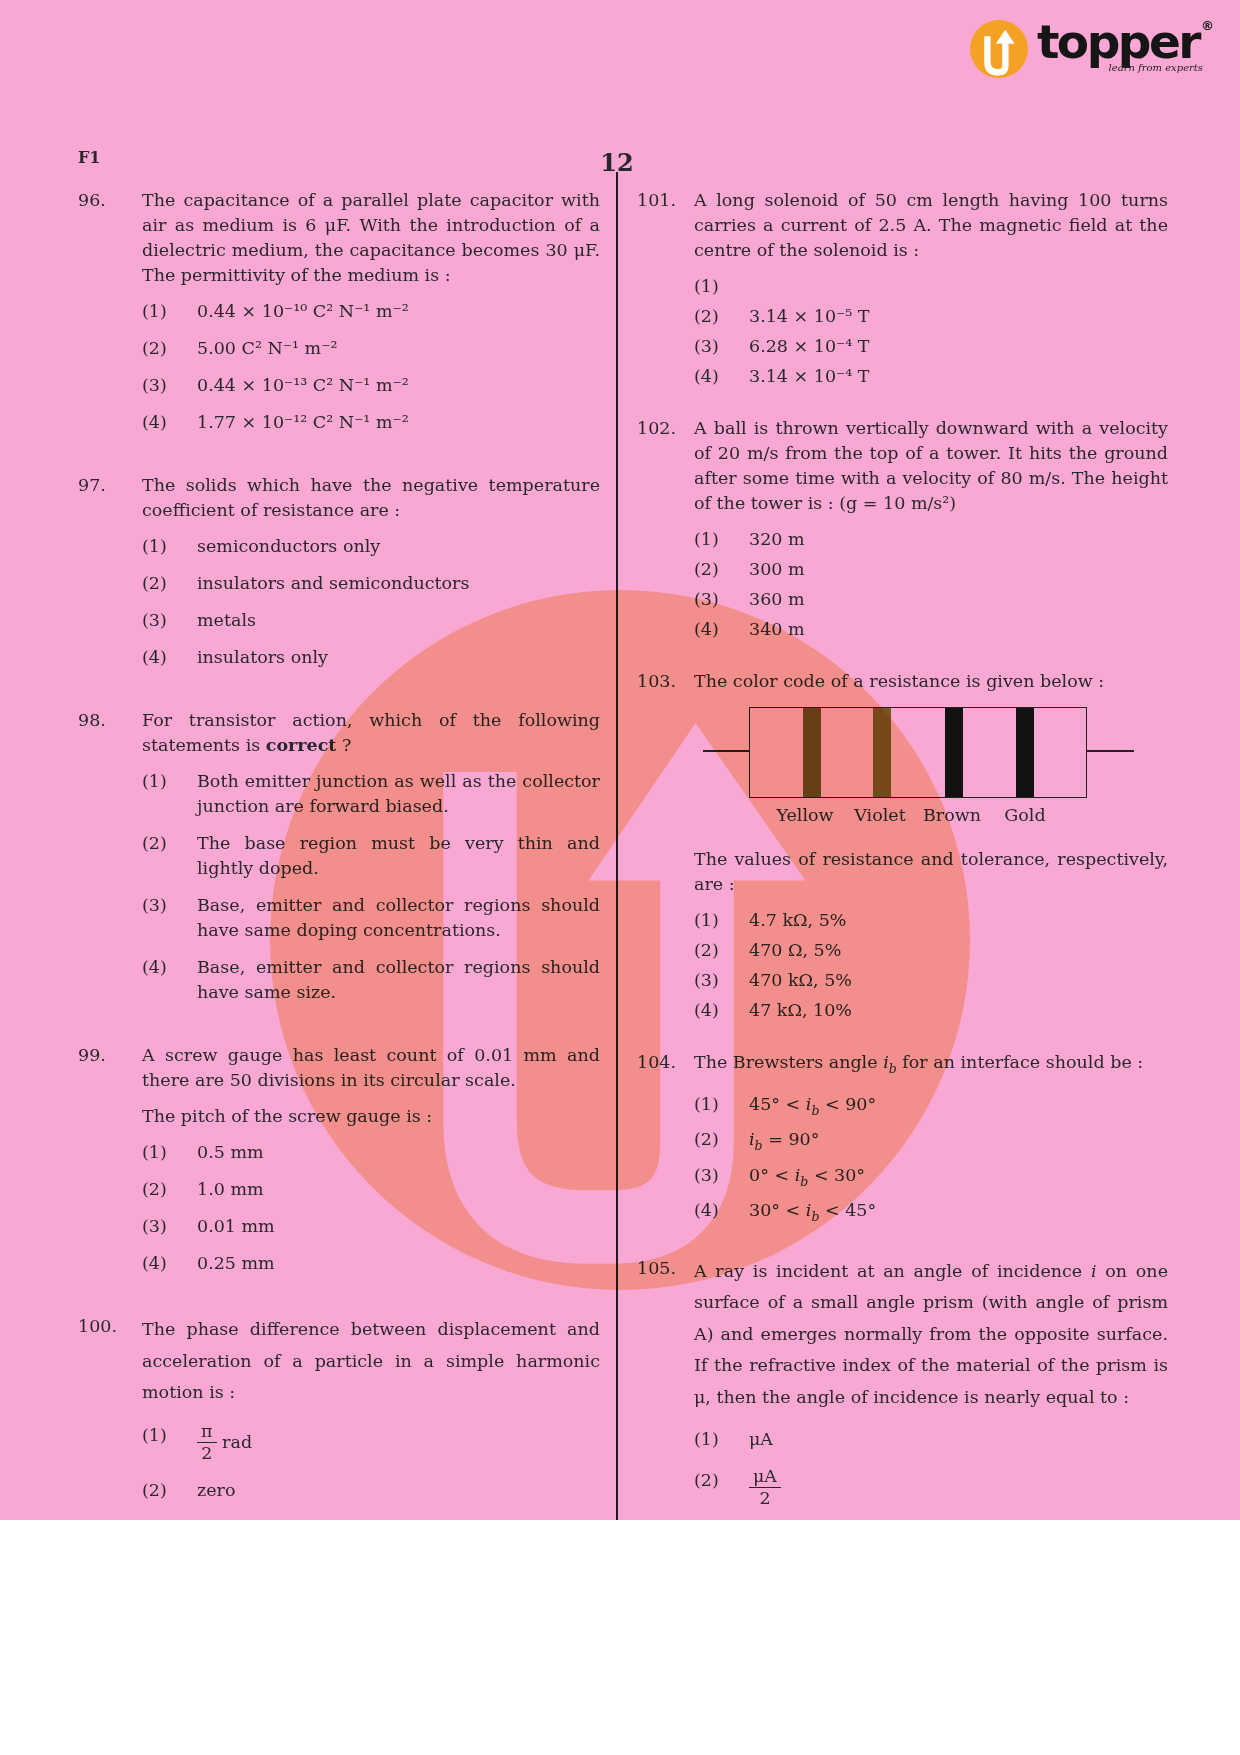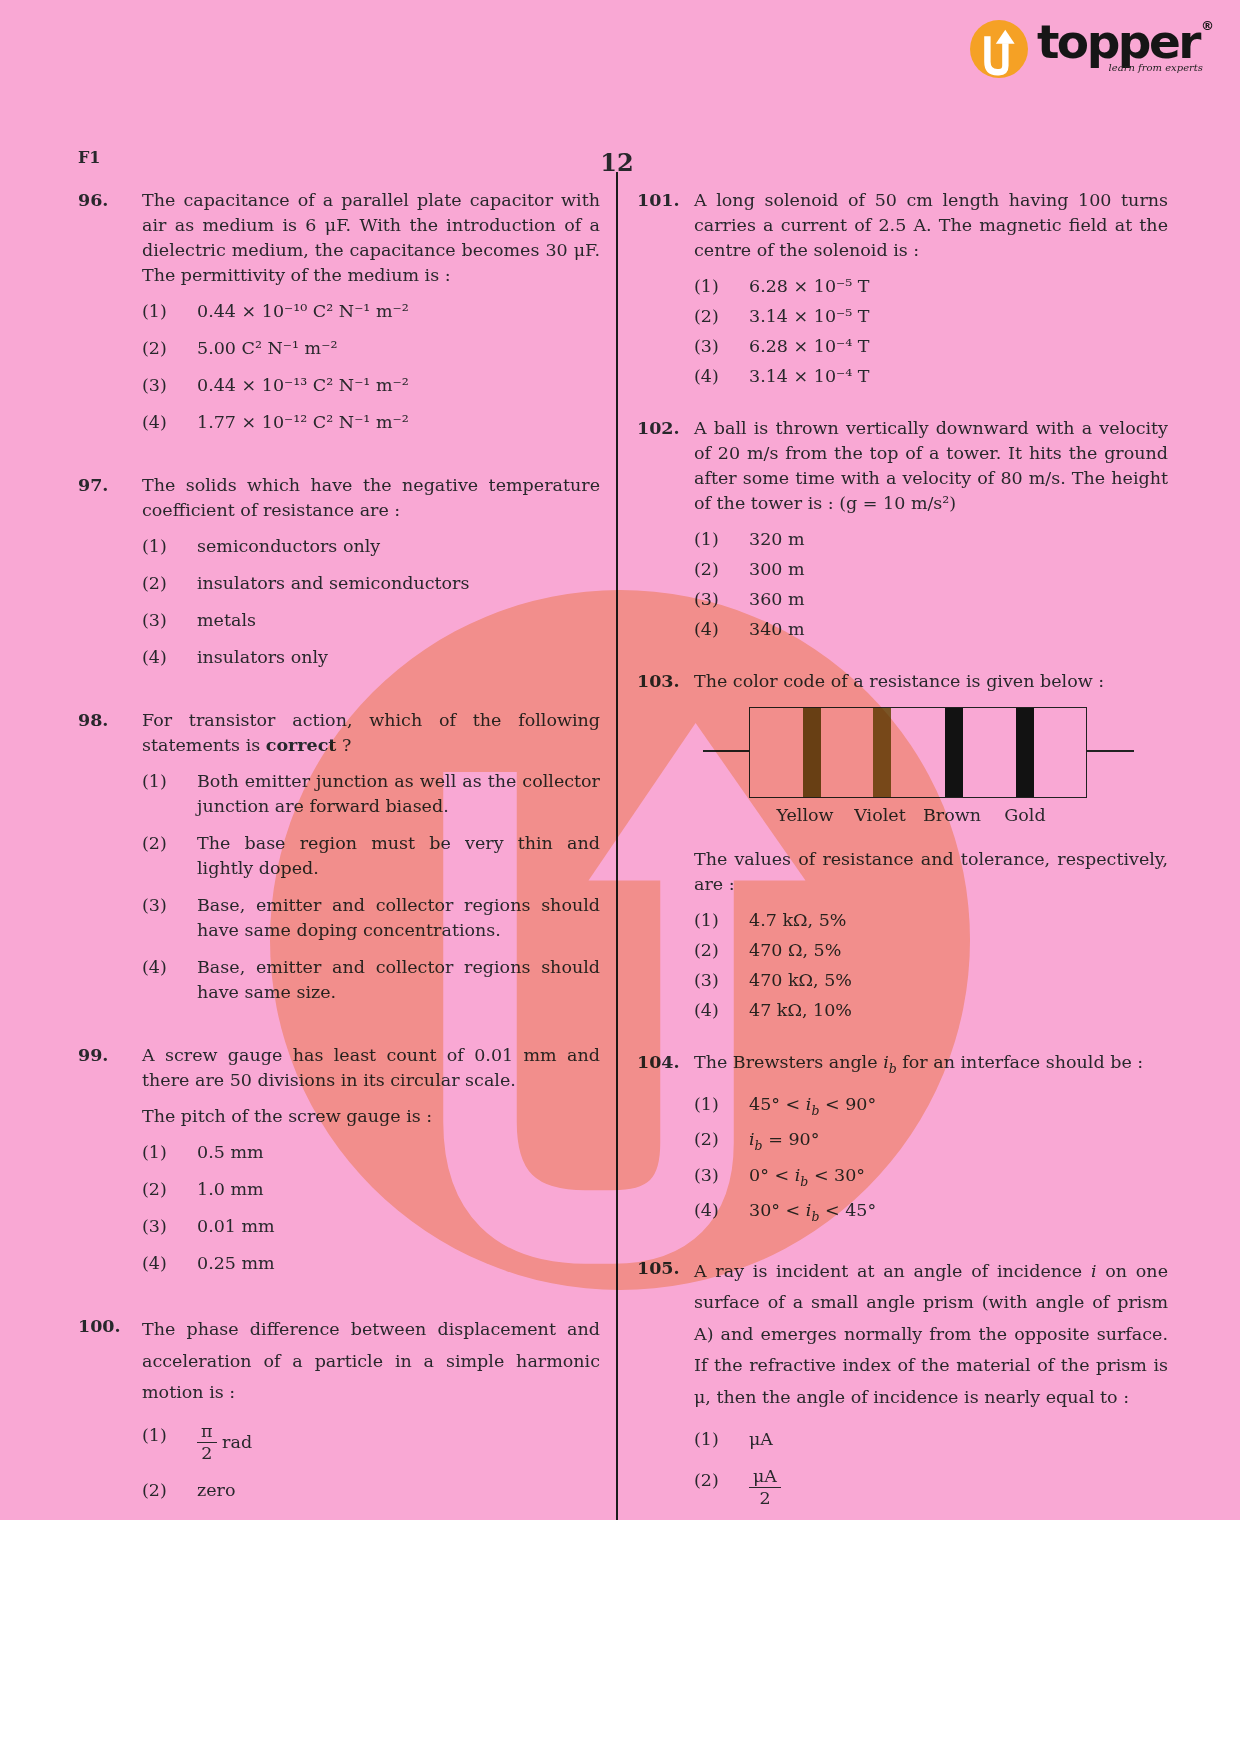--- a/index.html
+++ b/index.html
@@ -24,21 +24,21 @@
   .divider{position:absolute;left:616px;top:172px;width:2px;height:1460px;background:#1c1c1c;}
 
   
   .col{position:absolute;top:188px;}
   .col-left{left:78px;width:522px;}
   .col-right{left:637px;width:531px;}
 
   .question{display:grid;margin-bottom:26px;}
   .col-left  .question{grid-template-columns:64px 1fr;}
   .col-right .question{grid-template-columns:57px 1fr;margin-bottom:22px;}
-  .qnum{font-weight:bold;font-size:17.5px;line-height:25px;}
+  .qnum{font-weight:normal;font-size:17.5px;line-height:25px;}
   .qbody{font-size:17.5px;line-height:25px;}
   .question.loose .qbody{line-height:31.5px;}
   .qpara{margin:0 0 11px 0;text-align:justify;}
   .opts{margin-top:3px;}
   .opt{display:grid;grid-template-columns:55px 1fr;margin-bottom:12px;}
   .col-right .opt{margin-bottom:5px;}
   .question.loose .opt{margin-bottom:9px;}
   .opt-val{text-align:justify;}
 
   sub{font-size:12.5px;font-style:italic;}
@@ -205,21 +205,20 @@
       </div>
     </div>
   <div class="col col-right">
       <div class="question">
         <div class="qnum">101.</div>
         <div class="qbody">
           <p class="qpara">A long solenoid of 50 cm length having 100 turns carries a current of 2.5 A.  The magnetic field at the centre of the solenoid is :</p>
           <div class="opts">
             <div class="opt">
               <span class="opt-label">(1)</span>
-              <span class="opt-val">6.28 × 10⁻⁵ T</span>
             </div>
             <div class="opt">
               <span class="opt-label">(2)</span>
               <span class="opt-val">3.14 × 10⁻⁵ T</span>
             </div>
             <div class="opt">
               <span class="opt-label">(3)</span>
               <span class="opt-val">6.28 × 10⁻⁴ T</span>
             </div>
             <div class="opt">

